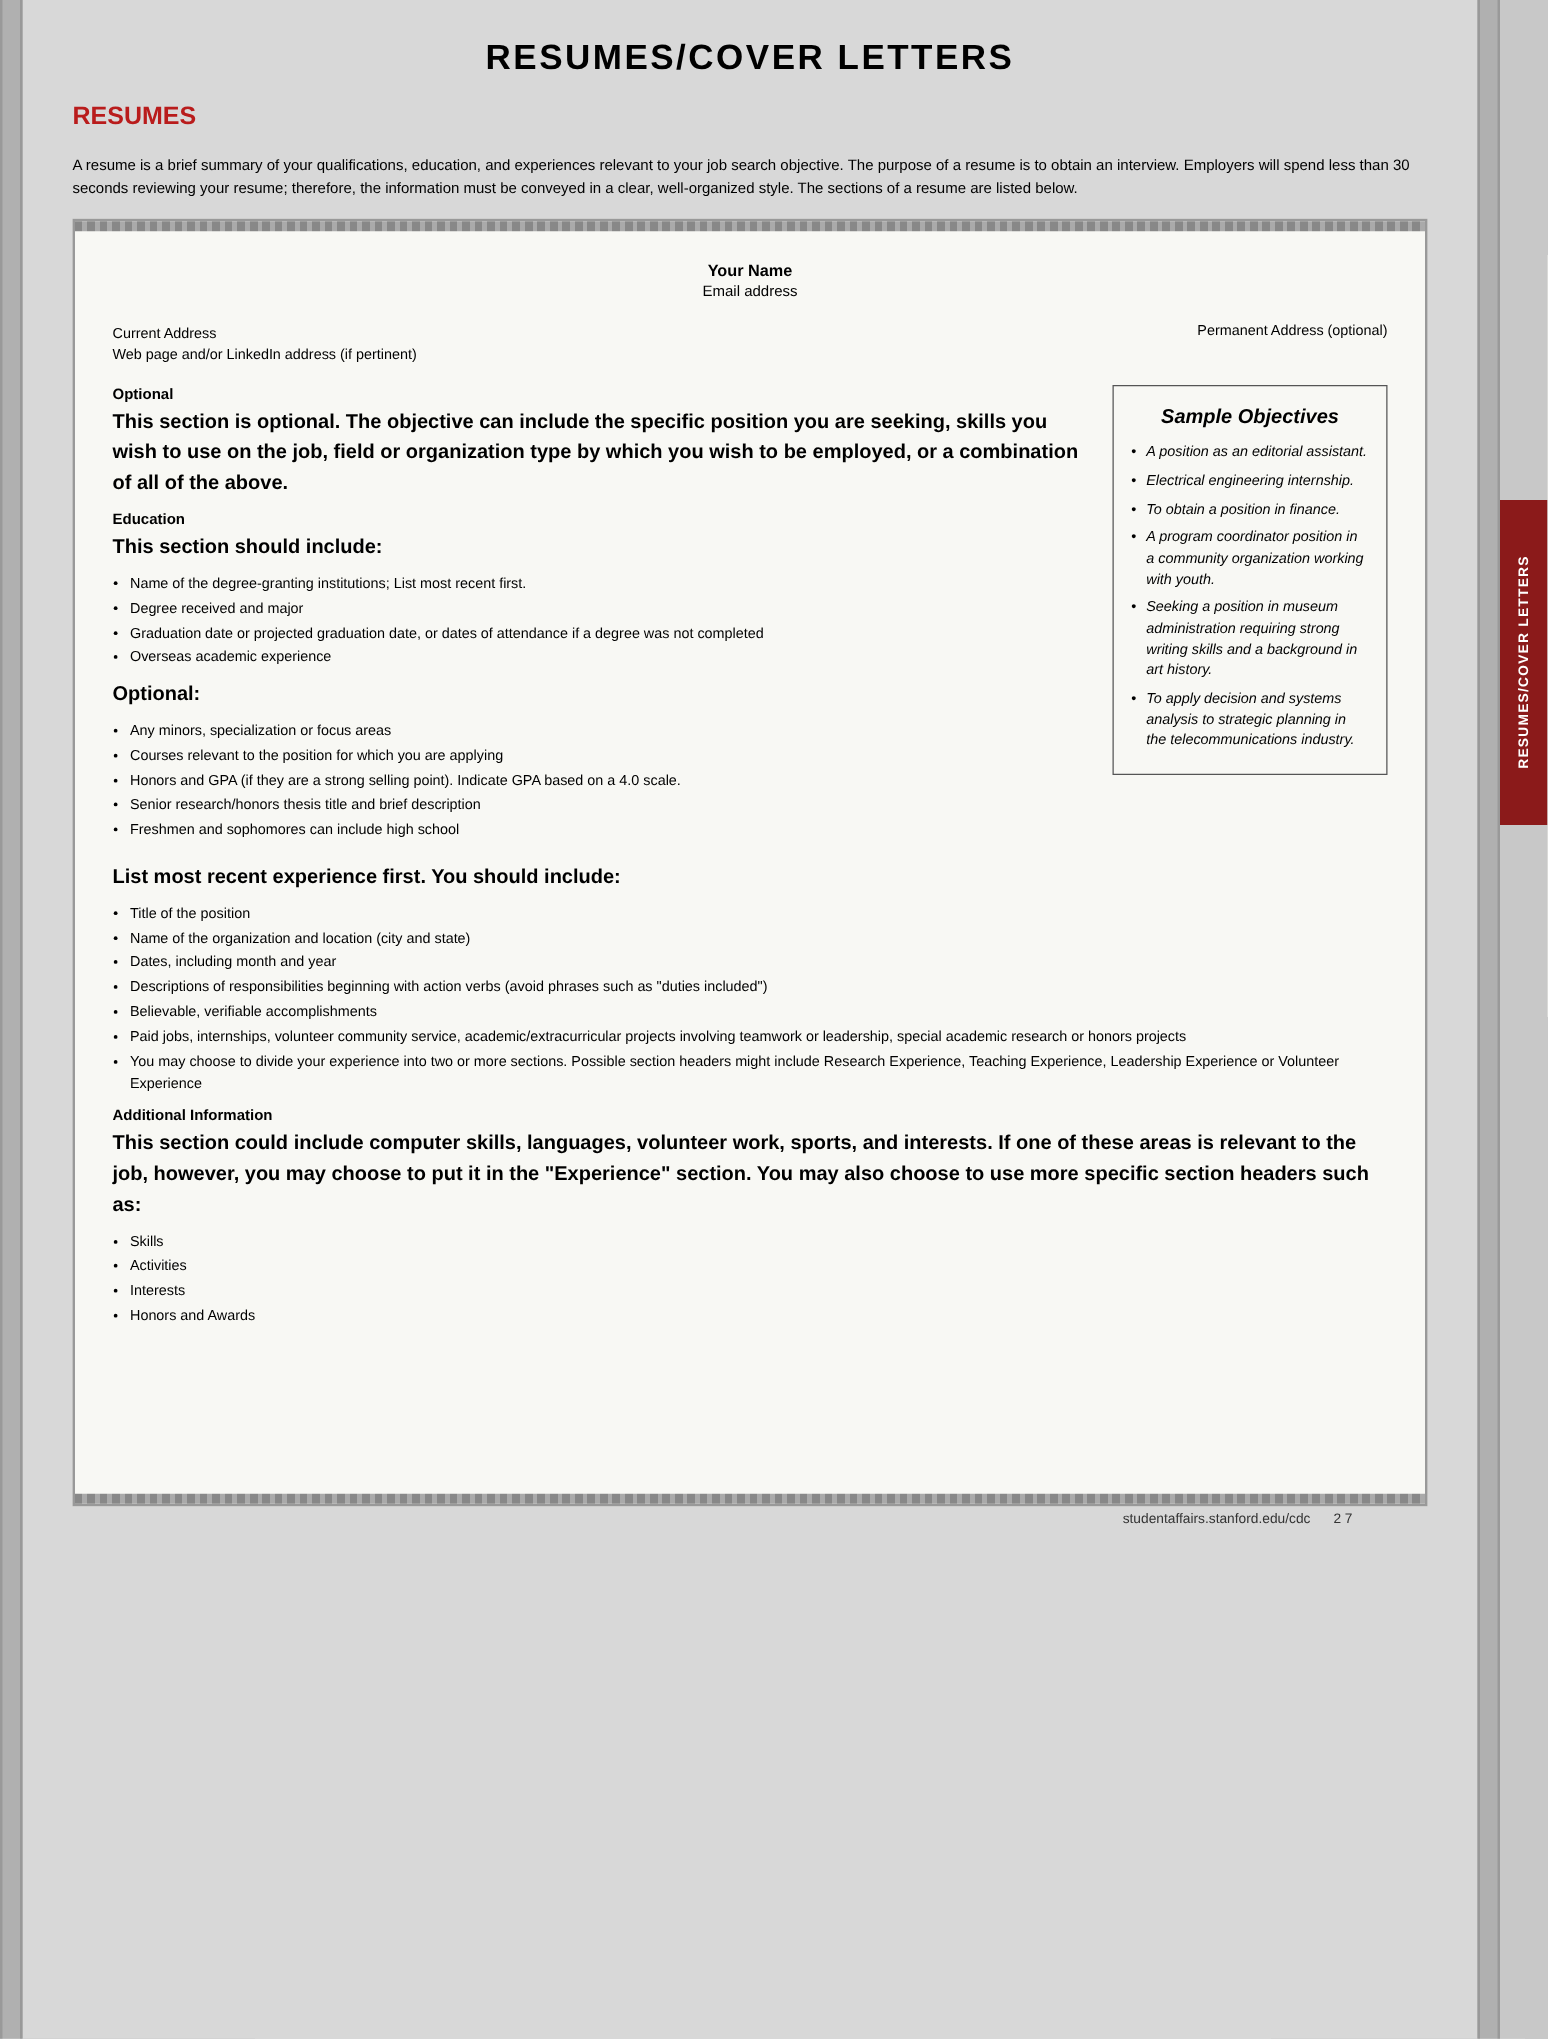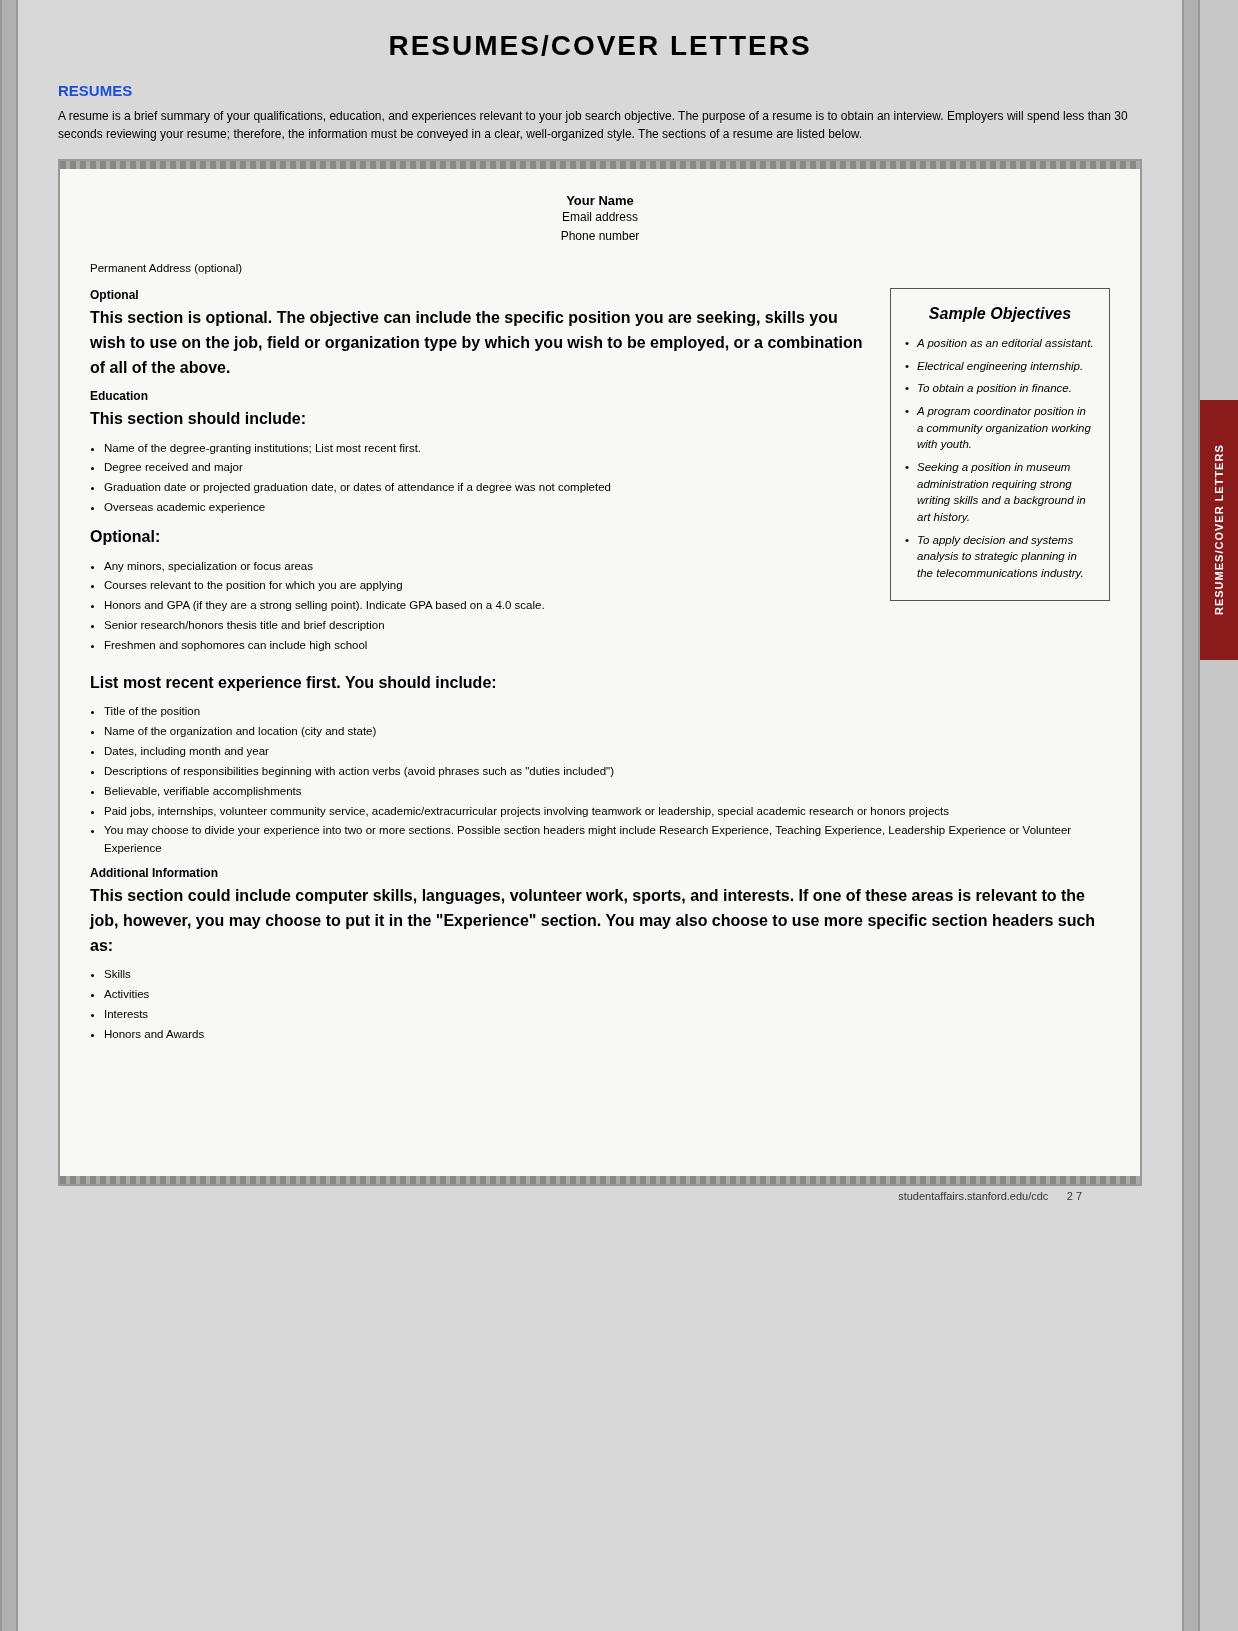--- a/index.html
+++ b/index.html
@@ -81,24 +81,24 @@
       font-size: 28px;
       font-weight: 900;
       letter-spacing: 2px;
       margin-bottom: 20px;
       font-family: Arial Black, Arial, sans-serif;
       color: #000;
     }
 
     
     .section-heading {
-      font-size: 15px;
-      font-weight: bold;
-      margin-bottom: 8px;
-      color: #1d4ed8;
+      font-size: 20px;
+      font-weight: bold;
+      margin-bottom: 18px;
+      color: #b91c1c;
     }
 
     
     .intro-text {
       font-size: 12px;
       line-height: 1.5;
       color: #000;
       margin-bottom: 16px;
     }
 
@@ -276,24 +276,27 @@
 
     <div class="doc-frame-border">
 
       <div class="top-strip"></div>
 
       <div class="doc-frame-inner">
 
         <div class="doc-header">
           <div class="name">Your Name</div>
           <div class="contact">Email address</div>
-          <div class="contact">Phone number</div>
         </div>
 
         <div class="doc-address-row">
+          <div class="left-addr">
+            <div>Current Address</div>
+            <div>Web page and/or LinkedIn address (if pertinent)</div>
+          </div>
           <div>Permanent Address (optional)</div>
         </div>
 
         <div class="doc-two-col">
 
           <div class="doc-left-col">
 
             <div class="doc-section-title">Optional</div>
             <p class="doc-body-text">This section is optional. The objective can include the specific position you are seeking, skills you wish to use on the job, field or organization type by which you wish to be employed, or a combination of all of the above.</p>
 

